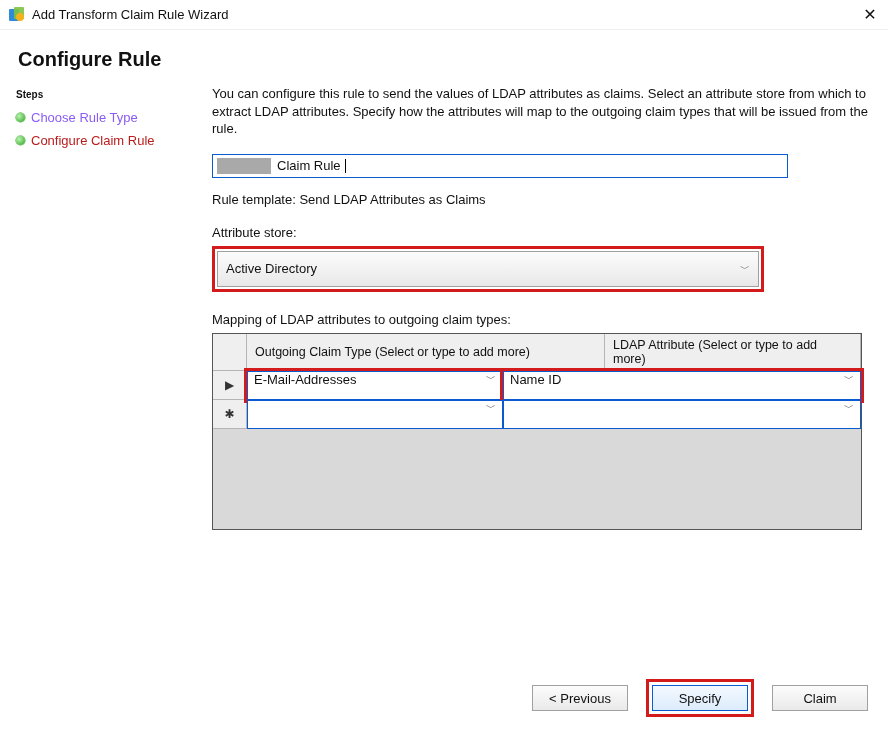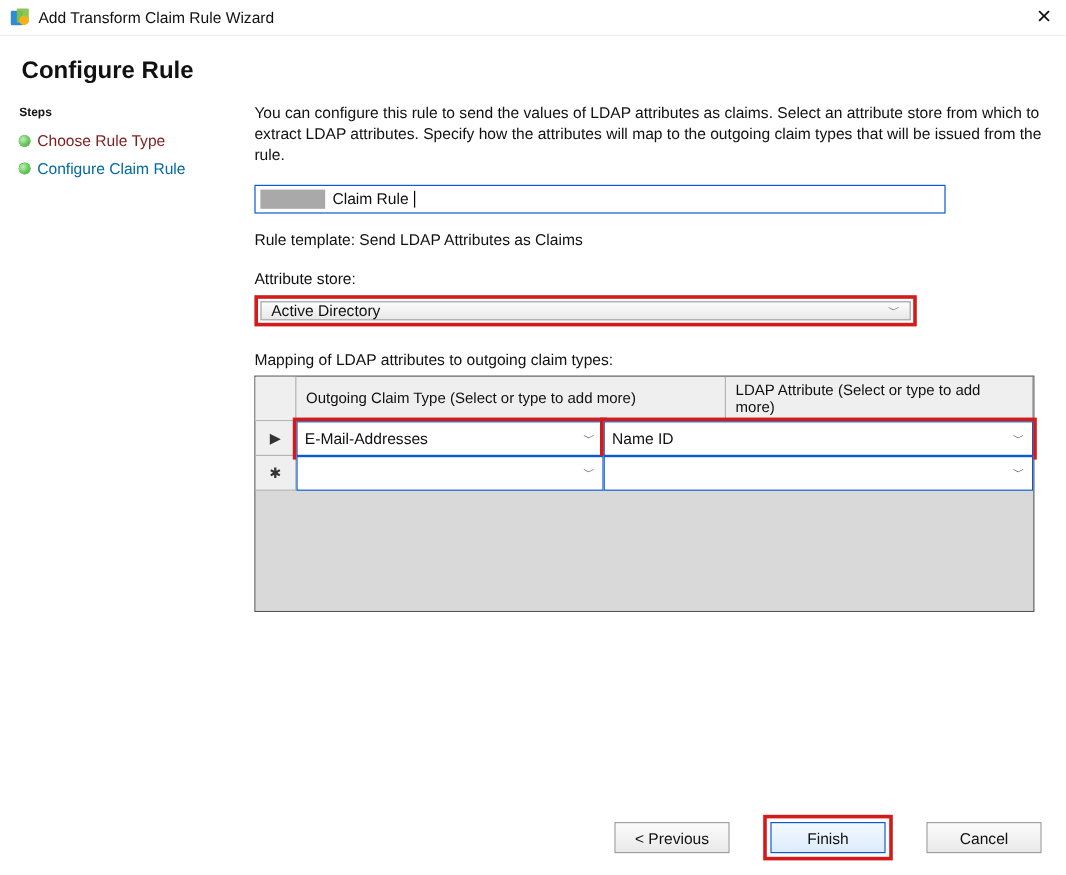--- a/index.html
+++ b/index.html
@@ -42,27 +42,27 @@
     font-weight: 700;
     padding: 4px 10px 6px;
   }
   .step-item {
     display: flex;
     align-items: center;
     gap: 6px;
     padding: 4px 10px;
     font-size: 13px;
   }
-  .step-item.active a, .step-item a { color: #7f1d1d; text-decoration: none; }
+  .step-item.active a, .step-item a { color: #8b5cf6; text-decoration: none; }
   .step-item .dot {
     width: 9px; height: 9px; border-radius: 50%;
     background: radial-gradient(circle at 35% 35%, #baf5b0, #2aa11e);
     box-shadow: 0 0 0 0.5px #2aa11e;
   }
-  .step-item.current .label { color: #0369a1; }
+  .step-item.current .label { color: #b91c1c; }
   .main {
     flex: 1;
     padding: 0 18px 0 8px;
   }
   .instr { line-height: 1.35; margin-bottom: 16px; max-width: 660px;}
   .field-label { margin: 4px 0 6px; }
   .claim-name-input {
     width: 576px;
     height: 24px;
     border: 1px solid #0a5bd1;
@@ -79,21 +79,21 @@
   }
   .template-line { margin: 14px 0 18px; }
   .attr-store-highlight {
     border: 3px solid #d31b1b;
     width: 552px;
     padding: 2px;
     margin-bottom: 20px;
   }
   .attr-store-select {
     width: 100%;
-    height: 16px;
+    height: 36px;
     border: 1px solid #a0a0a0;
     background: linear-gradient(#fcfcfc,#e8e8e8);
     padding: 0 8px;
     display: flex; align-items: center; justify-content: space-between;
     font-size: 13px;
   }
   .chev { color: #666; font-size: 10px; }
   .mapping-label { margin-bottom: 6px; }
   .grid {
     width: 650px;
@@ -117,21 +117,21 @@
   .grid-row { display: flex; height: 29px; align-items: stretch; }
   .row-marker {
     width: 34px;
     background: #efefef;
     border-right: 1px solid #b5b5b5;
     border-bottom: 1px solid #b5b5b5;
     display: flex; align-items: center; justify-content: center;
     font-size: 12px; color: #333;
   }
   .cell {
-    display: flex; align-items: center; justify-content: space-between;
+    display: flex; align-items: flex-start; justify-content: space-between;
     background: #fff;
     border: 1px solid #0a5bd1;
     padding: 0 6px 0 6px;
     font-size: 13px;
     position: relative;
   }
   .cell .chev { color: #555; }
   .cell-ldap { width: 256px; border-right-width:1px; }
   .cell-claim { flex: 1; }
   .cell.highlight::after {
@@ -143,21 +143,21 @@
   }
   .grid-filler {
     height: 100px;
     background: #d9d9d9;
   }
   .buttons {
     position: absolute;
     bottom: 12px;
     right: 20px;
     display: flex;
-    gap: 28px;
+    gap: 18px;
     align-items: center;
     justify-content: flex-end;
   }
   .btn {
     width: 96px; height: 26px;
     border: 1px solid #a0a0a0;
     background: linear-gradient(#fcfcfc,#e9e9e9);
     display: flex; align-items: center; justify-content: center;
     font-size: 13px;
   }
@@ -253,16 +253,16 @@
       </div>
 
       <div class="grid-filler"></div>
     </div>
   </div>
 </div>
 
 <div class="buttons">
   <div class="btn">&lt; Previous</div>
   <div class="finish-highlight">
-    <div class="btn">Finish</div>
+    <div class="btn">Specify</div>
   </div>
-  <div class="btn">Cancel</div>
+  <div class="btn">Claim</div>
 </div>
 
 </body></html>

